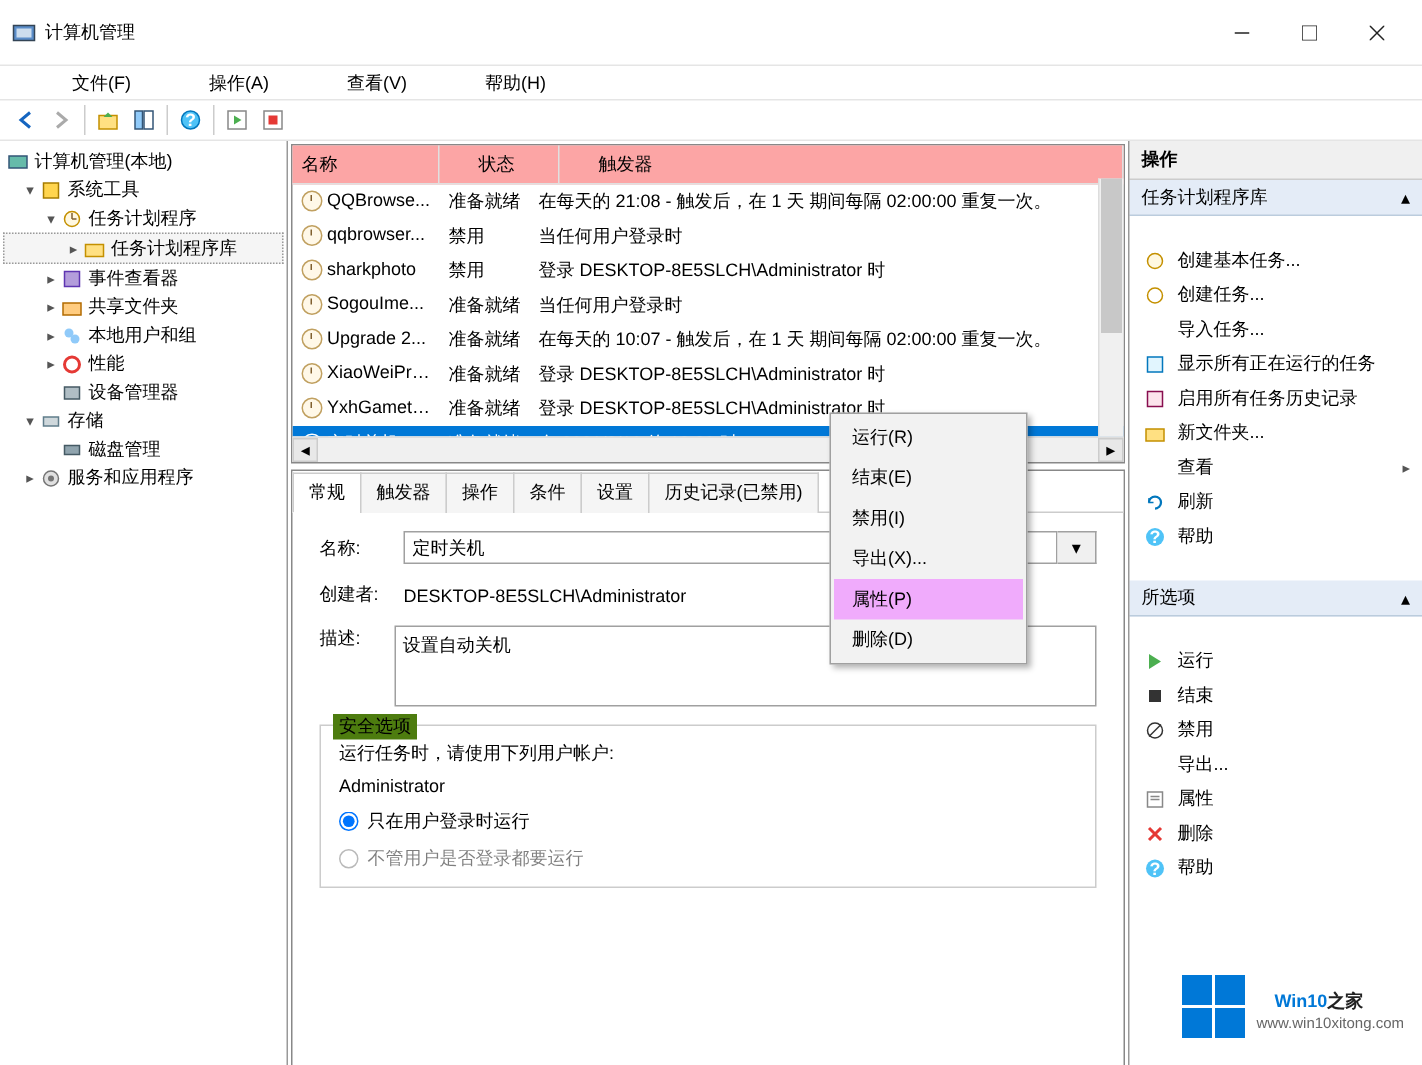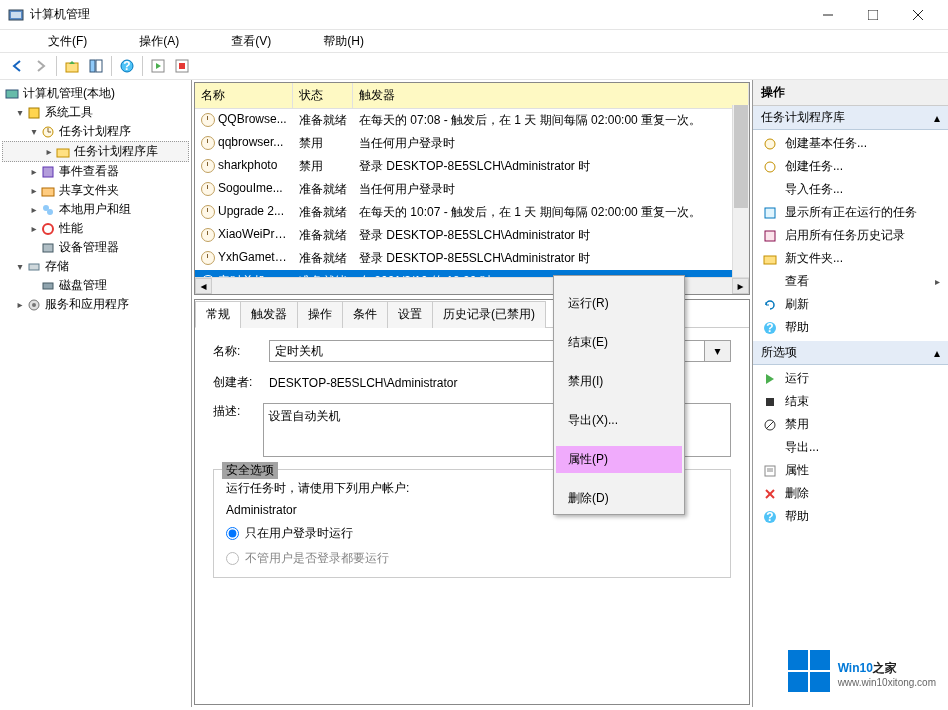--- a/index.html
+++ b/index.html
@@ -1,19 +1,19 @@
 <!DOCTYPE html>
 <html><head>
 <meta charset="utf-8">
 <style>
 * { margin: 0; padding: 0; box-sizing: border-box; font-family: "Microsoft YaHei", "Segoe UI", sans-serif; font-size: 12px; }
 body { background: #fff; width: 948px; height: 710px; overflow: hidden; position: relative; }
 
 
-.titlebar { height: 30px; display: flex; align-items: center; padding: 0 8px; border-bottom: 1px solid #e5e5e5; }
+.titlebar { height: 44px; display: flex; align-items: center; padding: 0 8px; border-bottom: 1px solid #e5e5e5; }
 .titlebar-icon { width: 16px; height: 16px; margin-right: 6px; }
 .titlebar-title { flex: 1; }
 .win-btn { width: 45px; height: 29px; display: flex; align-items: center; justify-content: center; cursor: pointer; }
 
 
 .menubar { height: 22px; display: flex; align-items: center; padding: 0 8px; gap: 12px; }
 .menubar span { cursor: pointer; margin-left: 40px; }
 
 
 .toolbar { height: 28px; display: flex; align-items: center; padding: 0 6px; gap: 2px; border-top: 1px solid #e5e5e5; border-bottom: 1px solid #e5e5e5; }
@@ -30,21 +30,21 @@
 .tree-node { display: flex; align-items: center; padding: 1px 2px; cursor: pointer; white-space: nowrap; }
 .tree-node.selected { border: 1px dotted #999; background: #f5f5f5; }
 .tree-caret { width: 12px; text-align: center; color: #555; font-size: 10px; }
 .tree-icon { width: 16px; height: 16px; margin-right: 3px; display: inline-flex; align-items: center; justify-content: center; }
 .indent-1 { padding-left: 12px; }
 .indent-2 { padding-left: 26px; }
 .indent-3 { padding-left: 40px; }
 
 
 .task-list-wrap { height: 213px; border: 1px solid #888; margin: 2px; position: relative; display: flex; flex-direction: column; }
-.task-header { display: flex; background: #fef9c3; border-bottom: 1px solid #e0e0e0; }
+.task-header { display: flex; background: #fca5a5; border-bottom: 1px solid #e0e0e0; gap: 20px; }
 .task-header div { padding: 4px 6px; border-right: 1px solid #e0e0e0; }
 .col-name { width: 98px; }
 .col-status { width: 60px; }
 .col-trigger { flex: 1; }
 .task-rows { flex: 1; overflow: hidden; }
 .task-row { display: flex; padding: 2px 0; cursor: pointer; }
 .task-row.selected { background: #0078d7; color: #fff; }
 .task-row > div { padding: 1px 6px; white-space: nowrap; overflow: hidden; text-overflow: ellipsis; }
 .task-clock { width: 14px; height: 14px; border: 1px solid #c0a060; border-radius: 50%; display: inline-block; vertical-align: middle; margin-right: 3px; position: relative; background: #fff8e8; }
 .task-clock::after { content: ""; position: absolute; left: 5px; top: 2px; width: 1px; height: 4px; background: #806030; }
@@ -60,43 +60,43 @@
 .tabs { display: flex; border-bottom: 1px solid #ccc; background: #fff; }
 .tab { padding: 4px 10px; border: 1px solid #ccc; border-bottom: none; margin-right: -1px; cursor: pointer; position: relative; top: 1px; background: #f5f5f5; }
 .tab.active { background: #fff; border-bottom: 1px solid #fff; }
 .detail-body { padding: 12px 18px; }
 .field-row { display: flex; align-items: center; margin-bottom: 12px; }
 .field-label { width: 56px; }
 .field-input { flex: 1; border: 1px solid #a0a0a0; padding: 3px 5px; height: 22px; background: #fff; }
 .field-btn { width: 26px; height: 22px; border: 1px solid #a0a0a0; border-left: none; background: #f0f0f0; }
 .desc-area { width: 100%; height: 54px; border: 1px solid #a0a0a0; padding: 4px; resize: none; }
 .security-box { border: 1px solid #ccc; padding: 10px 12px; margin-top: 8px; position: relative; }
-.security-box .legend { position: absolute; top: -8px; left: 8px; background: #a3a3a3; padding: 0 4px; }
+.security-box .legend { position: absolute; top: -8px; left: 8px; background: #4d7c0f; padding: 0 4px; }
 .radio-row { display: flex; align-items: center; margin-top: 8px; }
 .radio-row input { margin-right: 6px; }
 
 
 .context-menu { position: absolute; left: 553px; top: 275px; width: 132px; background: #f2f2f2; border: 1px solid #a0a0a0; box-shadow: 2px 2px 4px rgba(0,0,0,0.3); z-index: 100; padding: 2px; }
-.ctx-item { padding: 5px 12px; cursor: pointer; margin-top: 12px; }
+.ctx-item { padding: 5px 12px; cursor: pointer; }
 .ctx-item.highlight { background: #f0abfc; }
 
 
 .actions-header { background: #f0f0f0; padding: 4px 8px; border-bottom: 1px solid #ccc; font-weight: bold; }
 .actions-section { background: #e4ecf7; padding: 3px 8px; border-bottom: 1px solid #bcd; display: flex; justify-content: space-between; align-items: center; }
-.actions-list { padding: 2px 4px; }
+.actions-list { padding: 18px 4px; }
 .action-item { display: flex; align-items: center; padding: 3px 4px; cursor: pointer; }
 .action-icon { width: 18px; height: 16px; margin-right: 6px; display: inline-flex; align-items: center; justify-content: center; }
 .arrow-r { margin-left: auto; font-size: 10px; color: #555; }
 
 
 .watermark { position: absolute; right: 12px; bottom: 18px; display: flex; align-items: center; gap: 8px; z-index: 200; }
 .watermark .win-logo { width: 42px; height: 42px; display: grid; grid-template-columns: 1fr 1fr; grid-template-rows: 1fr 1fr; gap: 2px; }
 .watermark .win-logo div { background: #0078d7; }
 .watermark .txt { text-align: left; }
-.watermark .txt-main { font-size: 20px; font-weight: bold; color: #222; }
+.watermark .txt-main { font-size: 20px; font-weight: bold; color: #222; margin-left: 12px; }
 .watermark .txt-main span { color: #0078d7; }
 .watermark .txt-sub { font-size: 10px; color: #666; }
 
 svg { display: block; }
 </style>
 </head>
 <body>
 
 <div class="titlebar">
   <span class="titlebar-icon">
@@ -297,21 +297,21 @@
     <div class="task-list-wrap">
       <div class="task-header">
         <div class="col-name">名称</div>
         <div class="col-status">状态</div>
         <div class="col-trigger">触发器</div>
       </div>
       <div class="task-rows" id="task-rows">
           <div class="task-row">
             <div class="col-name"><span class="task-clock"></span>QQBrowse...</div>
             <div class="col-status">准备就绪</div>
-            <div class="col-trigger">在每天的 07:08 - 触发后，在 1 天 期间每隔 02:00:00 重复一次。</div>
+            <div class="col-trigger">在每天的 21:08 - 触发后，在 1 天 期间每隔 02:00:00 重复一次。</div>
           </div>
           <div class="task-row">
             <div class="col-name"><span class="task-clock"></span>qqbrowser...</div>
             <div class="col-status">禁用</div>
             <div class="col-trigger">当任何用户登录时</div>
           </div>
           <div class="task-row">
             <div class="col-name"><span class="task-clock"></span>sharkphoto</div>
             <div class="col-status">禁用</div>
             <div class="col-trigger">登录 DESKTOP-8E5SLCH\Administrator 时</div>

